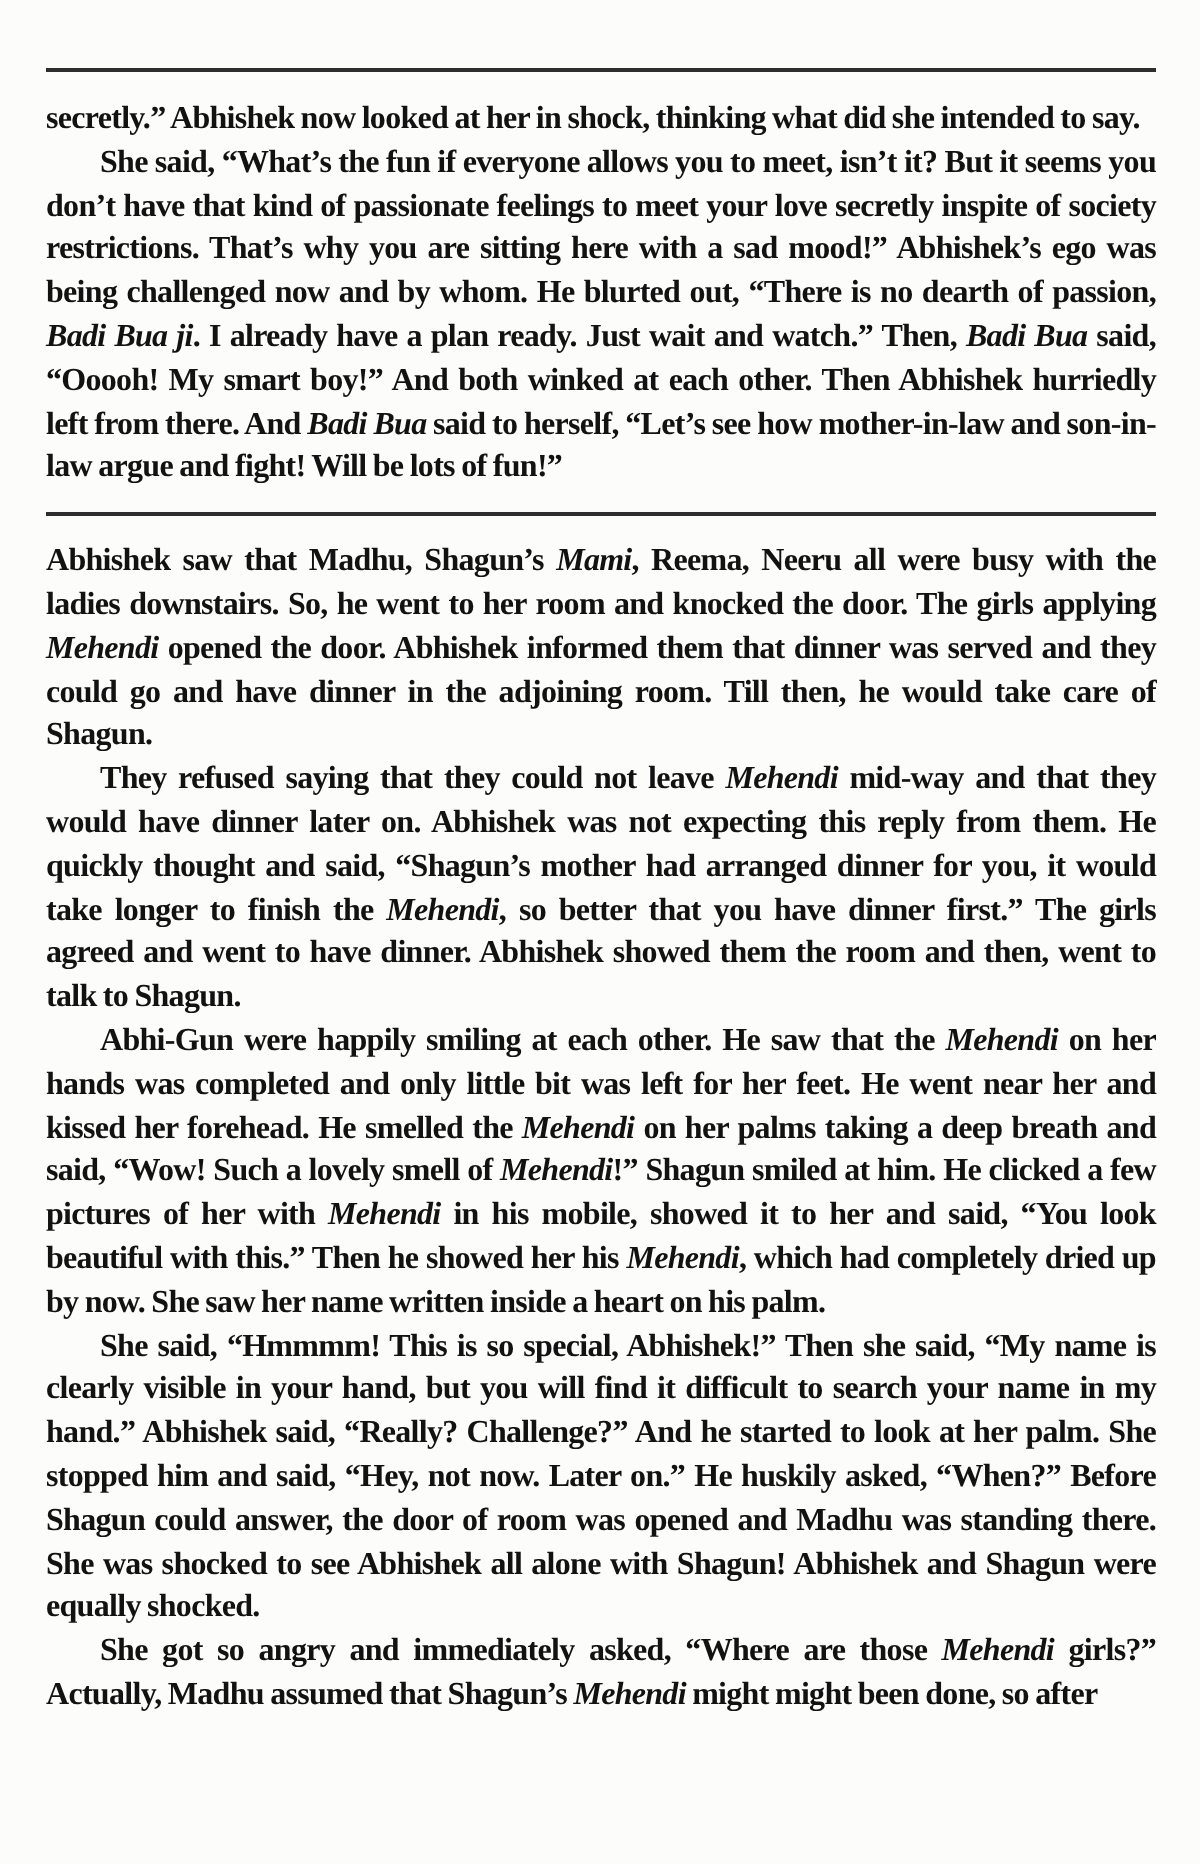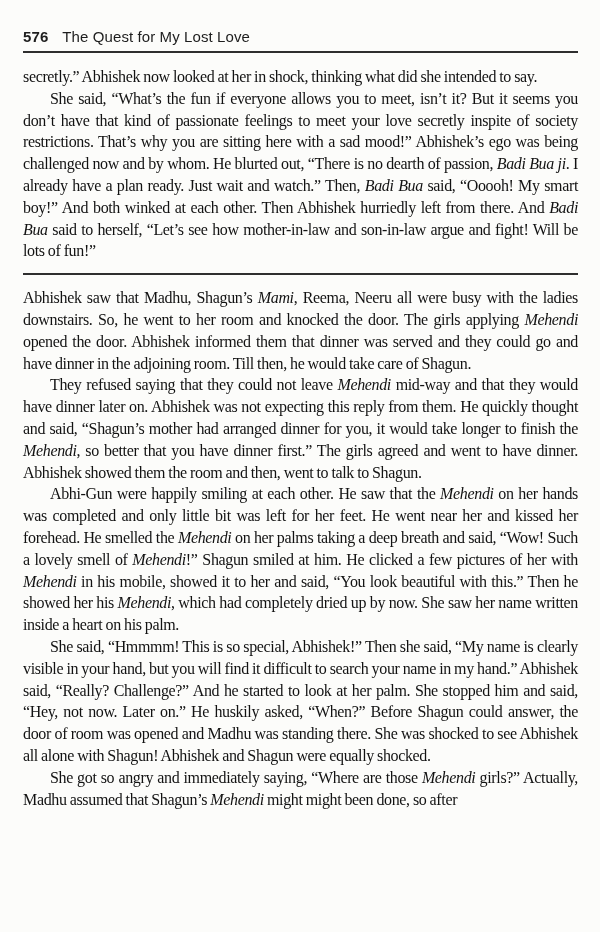--- a/index.html
+++ b/index.html
@@ -34,46 +34,43 @@
   }
   main {
     margin-top: 13px;
     font-family: "Liberation Serif", serif;
     font-size: 16px;
     line-height: 21.8px;
     letter-spacing: -0.35px;
     word-spacing: -0.5px;
     text-align: justify;
     color: #121212;
+    font-weight: bold;
   }
   .para { margin: 0; }
   .para.indent { text-indent: 27px; }
   .section-divider {
     height: 2px;
     background: #2e2e2e;
     margin: 11px 0 12px 0;
   }
   i { font-style: italic; }
 </style>
 </head>
 <body>
 
 <div class="page">
-  <header class="running-head">
-    <span class="pagenum">576</span>
-    <span class="booktitle">The Quest for My Lost Love</span>
-  </header>
   <div class="head-rule"></div>
   <main>
     <section class="text-section">
         <p class="para"><span>secretly.” Abhishek now looked at her in shock, thinking what did she intended to say.</span></p>
         <p class="para indent"><span>She said, “What’s the fun if everyone allows you to meet, isn’t it? But it seems you don’t have that kind of passionate feelings to meet your love secretly inspite of society restrictions. That’s why you are sitting here with a sad mood!” Abhishek’s ego was being challenged now and by whom. He blurted out, “There is no dearth of passion, </span><i>Badi Bua ji</i><span>. I already have a plan ready. Just wait and watch.” Then, </span><i>Badi Bua</i><span> said, “Ooooh! My smart boy!” And both winked at each other. Then Abhishek hurriedly left from there. And </span><i>Badi Bua</i><span> said to herself, “Let’s see how mother-in-law and son-in-law argue and fight! Will be lots of fun!”</span></p>
       </section>
     <div class="section-divider"></div>
     <section class="text-section">
         <p class="para"><span>Abhishek saw that Madhu, Shagun’s </span><i>Mami</i><span>, Reema, Neeru all were busy with the ladies downstairs. So, he went to her room and knocked the door. The girls applying </span><i>Mehendi</i><span> opened the door. Abhishek informed them that dinner was served and they could go and have dinner in the adjoining room. Till then, he would take care of Shagun.</span></p>
         <p class="para indent"><span>They refused saying that they could not leave </span><i>Mehendi</i><span> mid-way and that they would have dinner later on. Abhishek was not expecting this reply from them. He quickly thought and said, “Shagun’s mother had arranged dinner for you, it would take longer to finish the </span><i>Mehendi</i><span>, so better that you have dinner first.” The girls agreed and went to have dinner. Abhishek showed them the room and then, went to talk to Shagun.</span></p>
         <p class="para indent"><span>Abhi-Gun were happily smiling at each other. He saw that the </span><i>Mehendi</i><span> on her hands was completed and only little bit was left for her feet. He went near her and kissed her forehead. He smelled the </span><i>Mehendi</i><span> on her palms taking a deep breath and said, “Wow! Such a lovely smell of </span><i>Mehendi</i><span>!” Shagun smiled at him. He clicked a few pictures of her with </span><i>Mehendi</i><span> in his mobile, showed it to her and said, “You look beautiful with this.” Then he showed her his </span><i>Mehendi</i><span>, which had completely dried up by now. She saw her name written inside a heart on his palm.</span></p>
         <p class="para indent"><span>She said, “Hmmmm! This is so special, Abhishek!” Then she said, “My name is clearly visible in your hand, but you will find it difficult to search your name in my hand.” Abhishek said, “Really? Challenge?” And he started to look at her palm. She stopped him and said, “Hey, not now. Later on.” He huskily asked, “When?” Before Shagun could answer, the door of room was opened and Madhu was standing there. She was shocked to see Abhishek all alone with Shagun! Abhishek and Shagun were equally shocked.</span></p>
-        <p class="para indent"><span>She got so angry and immediately saying, “Where are those </span><i>Mehendi</i><span> girls?” Actually, Madhu assumed that Shagun’s </span><i>Mehendi</i><span> might might been done, so after</span></p>
+        <p class="para indent"><span>She got so angry and immediately asked, “Where are those </span><i>Mehendi</i><span> girls?” Actually, Madhu assumed that Shagun’s </span><i>Mehendi</i><span> might might been done, so after</span></p>
       </section>
   </main>
 </div>
 
 </body></html>

